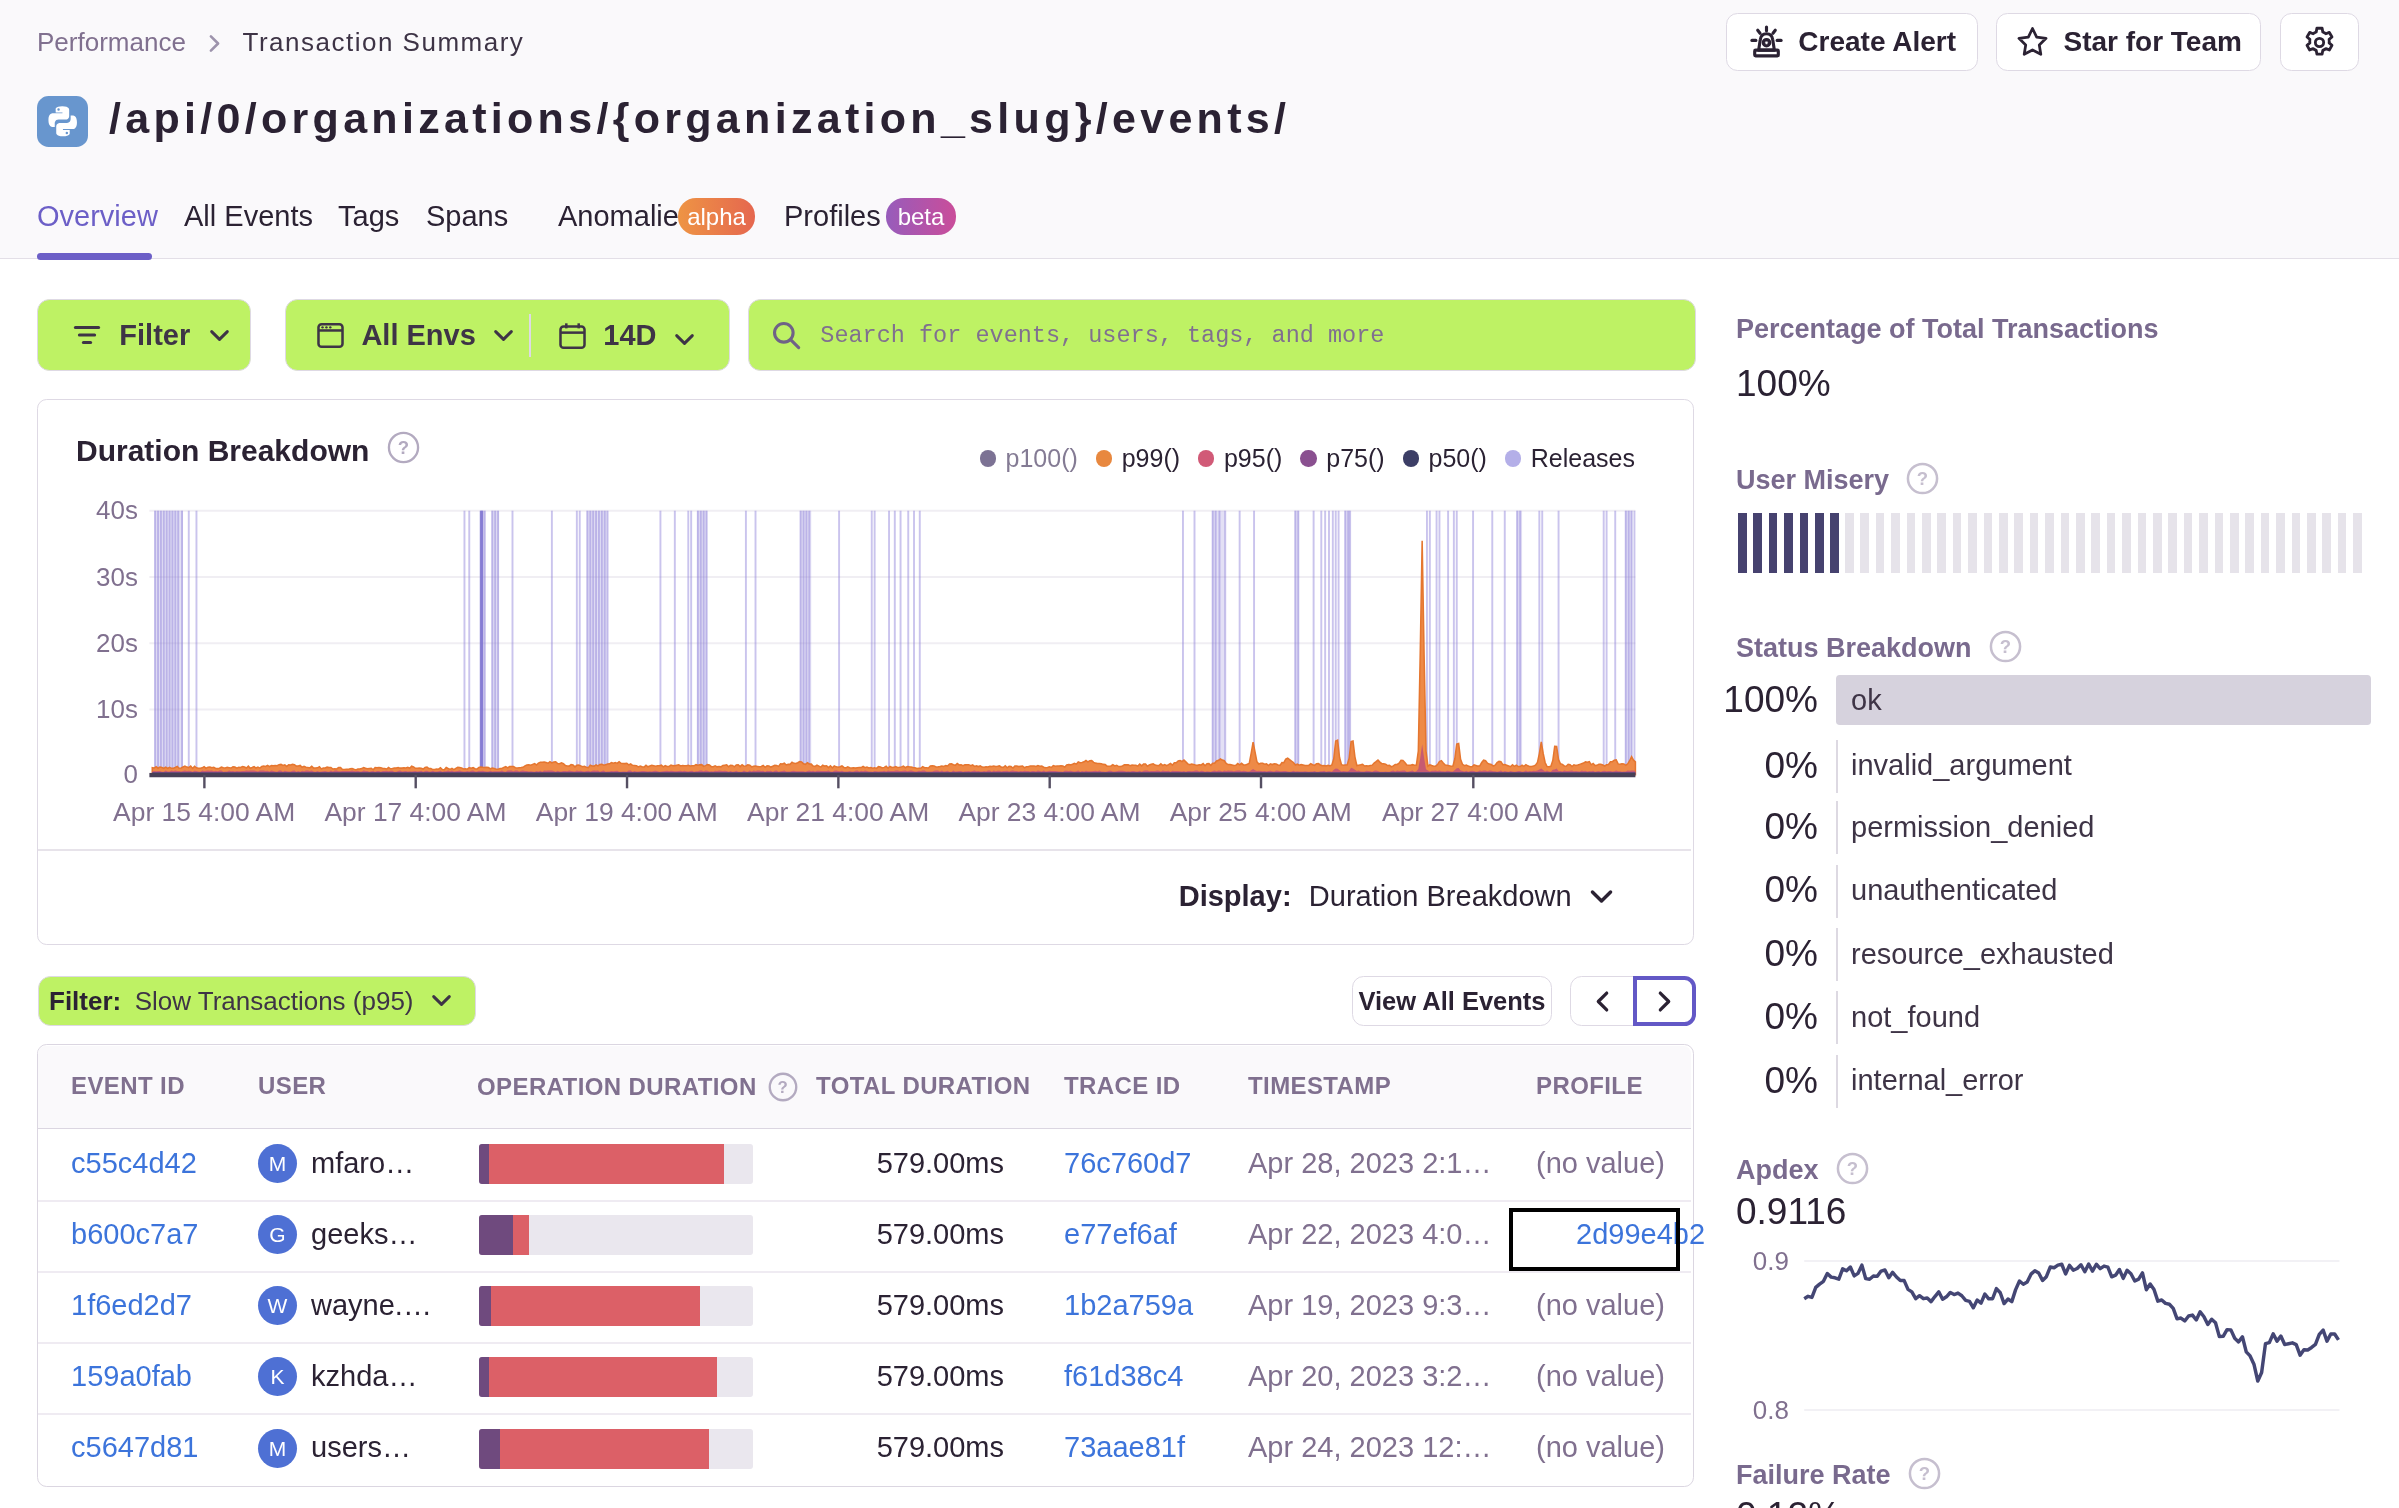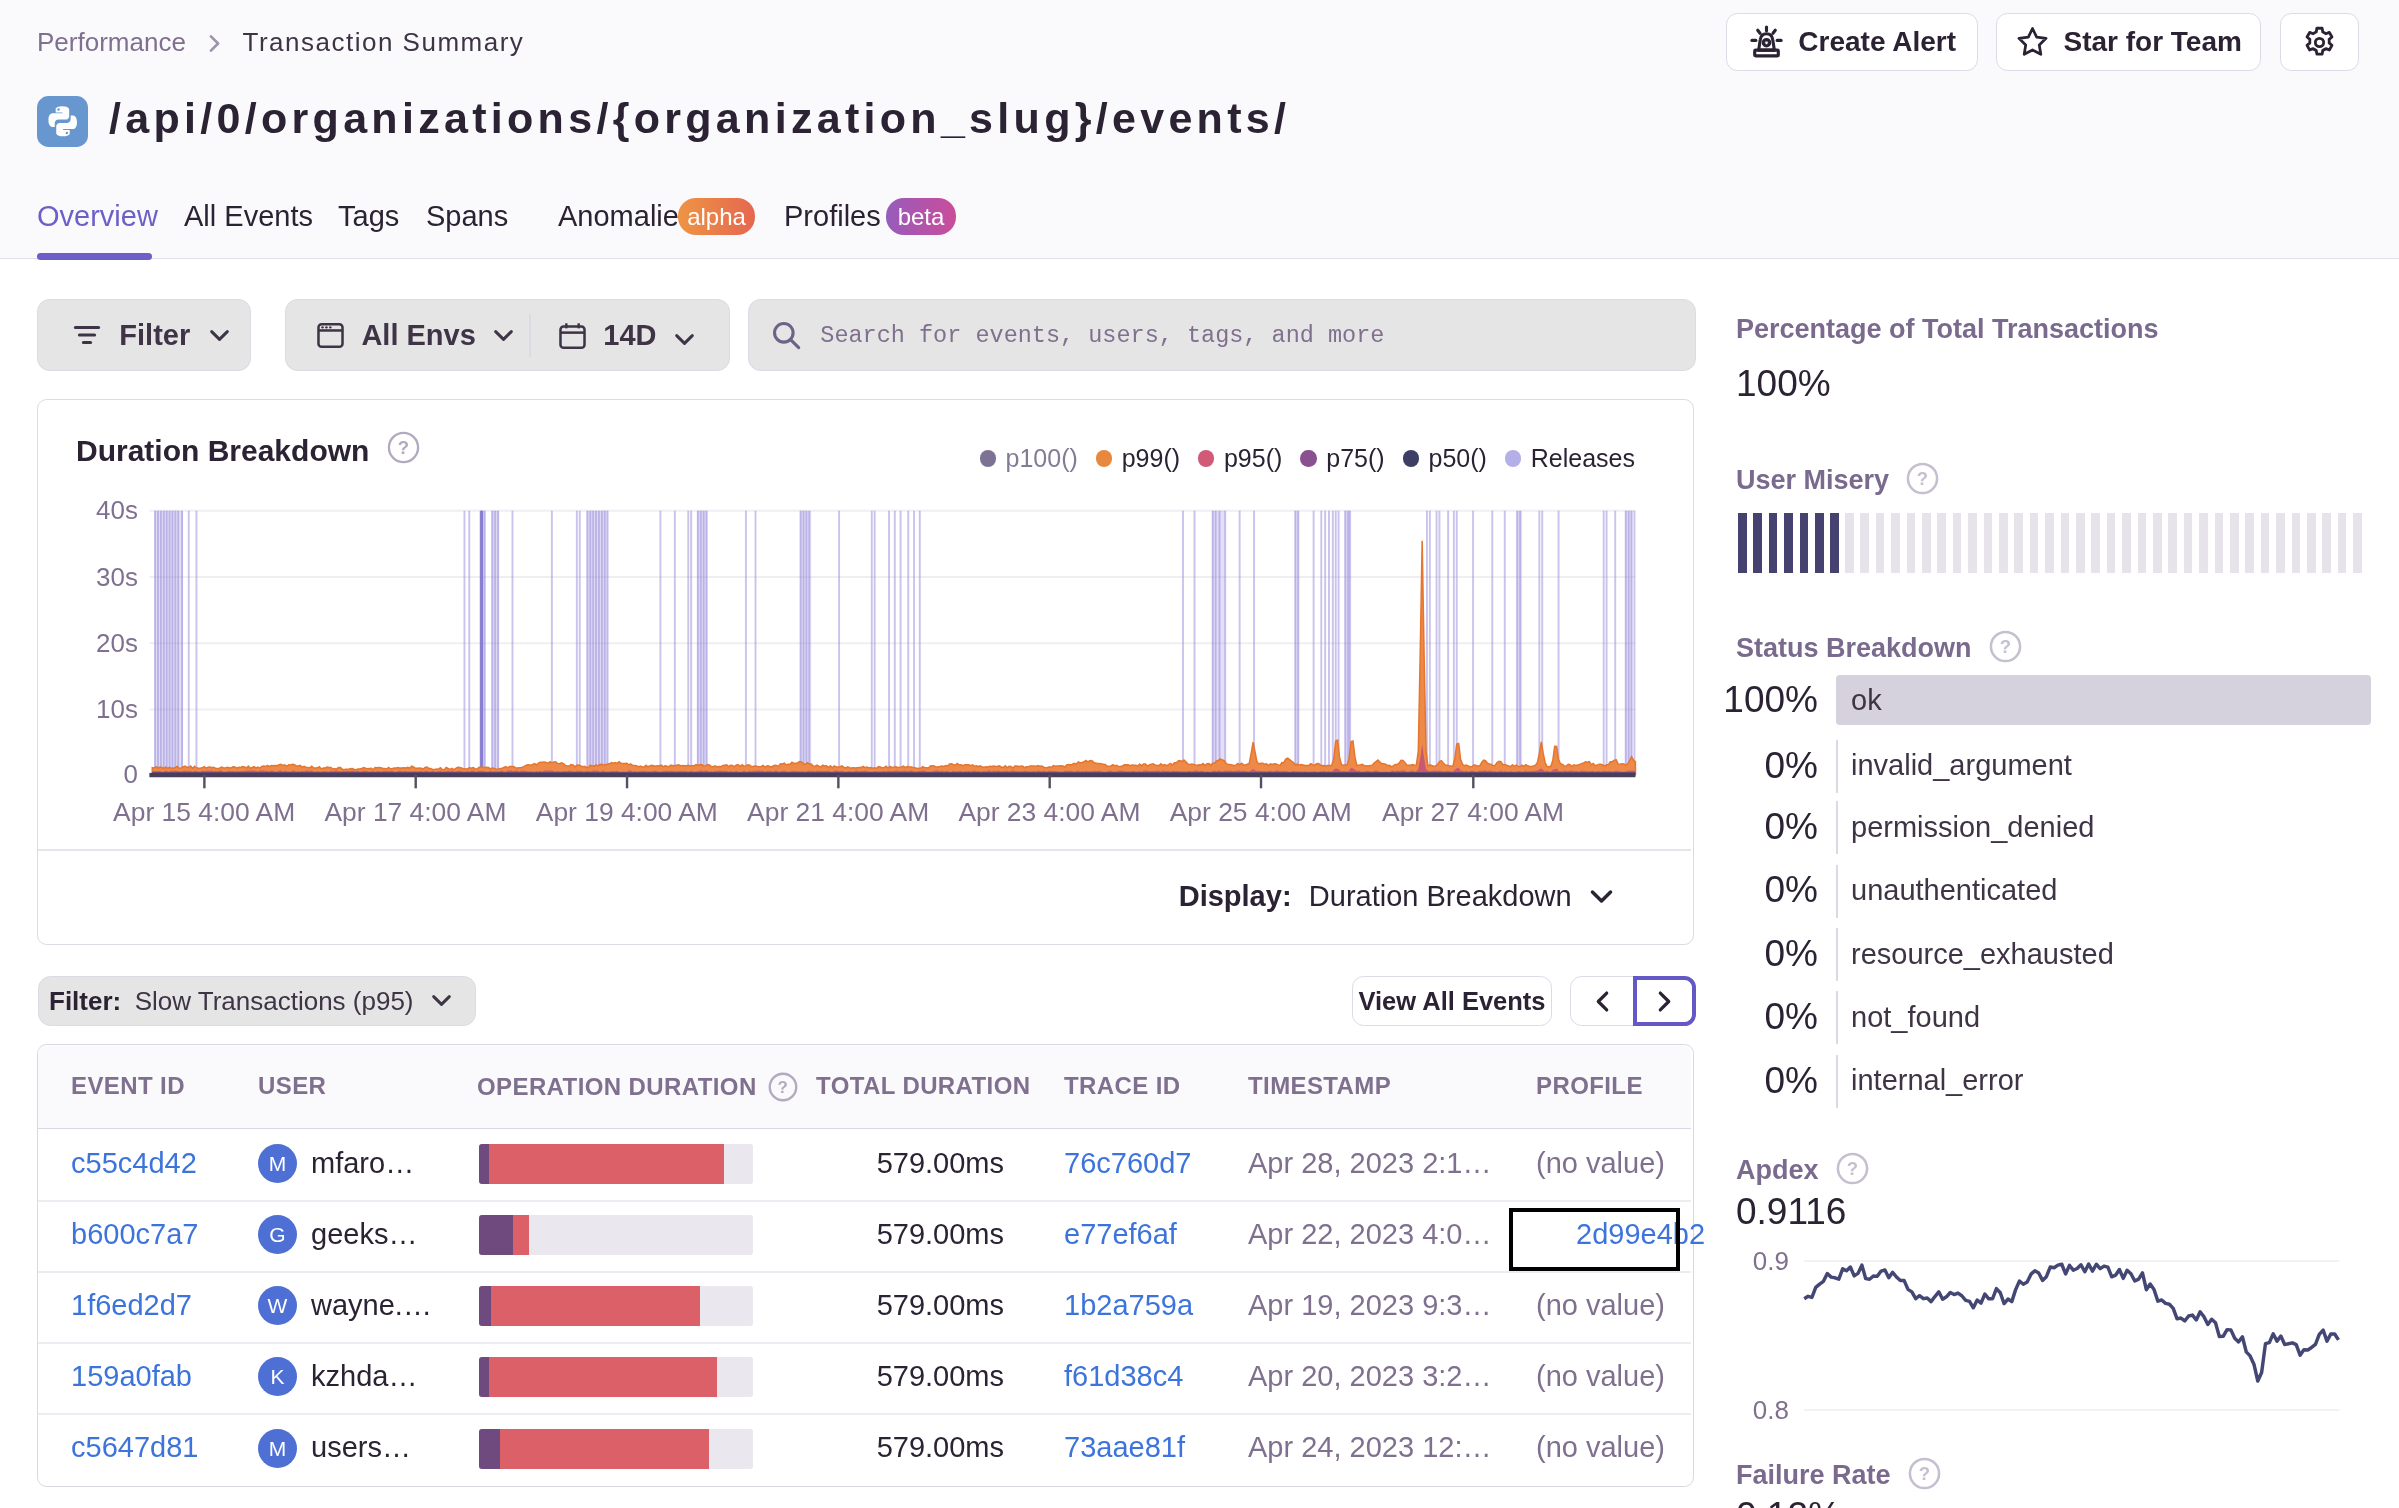--- a/index.html
+++ b/index.html
@@ -6,21 +6,21 @@
 .abs{position:absolute}
 #page{position:relative;width:2400px;height:1508px}
 #hdrbg{left:0;top:0;width:2400px;height:259px;background:#FAF9FB;border-bottom:1.9px solid #E3DFE7}
 .crumb{font-size:26px}
 .btn{position:absolute;background:#fff;border:1.9px solid #DED9E4;border-radius:11.5px;
  display:flex;align-items:center;justify-content:center;gap:13.4px;font-weight:bold;
  font-size:28px;color:#2B2233}
 .tab{position:absolute;font-size:29px;color:#2B2233;top:200px}
 .pill{position:absolute;top:198px;height:37px;border-radius:18px;color:#fff;font-size:24px;
  display:flex;align-items:center;justify-content:center}
-.fbtn{position:absolute;top:299px;height:72px;background:#e5e5e5;border:1.9px solid #DED9E4;
+.fbtn{position:absolute;top:299px;height:72px;background:#bef264;border:1.9px solid #DED9E4;
  border-radius:12.5px;display:flex;align-items:center}
 .panel{position:absolute;background:#fff;border:1.9px solid #DED9E4;border-radius:9.6px}
 .leg{display:inline-flex;align-items:center;margin-left:18px}
 .leg .dot{width:16.3px;height:16.3px;border-radius:50%;margin-right:9.6px}
 .leg span.t{font-size:25px;color:#2B2233}
 .hdrcell{position:absolute;font-size:24px;font-weight:bold;color:#80708F;letter-spacing:0.4px}
 .rowtxt{position:absolute;font-size:29px}
 .link{color:#3C74DB}
 .avatar{position:absolute;width:39px;height:39px;border-radius:50%;background:#4E70D4;color:#fff;
  font-size:21px;display:flex;align-items:center;justify-content:center}

